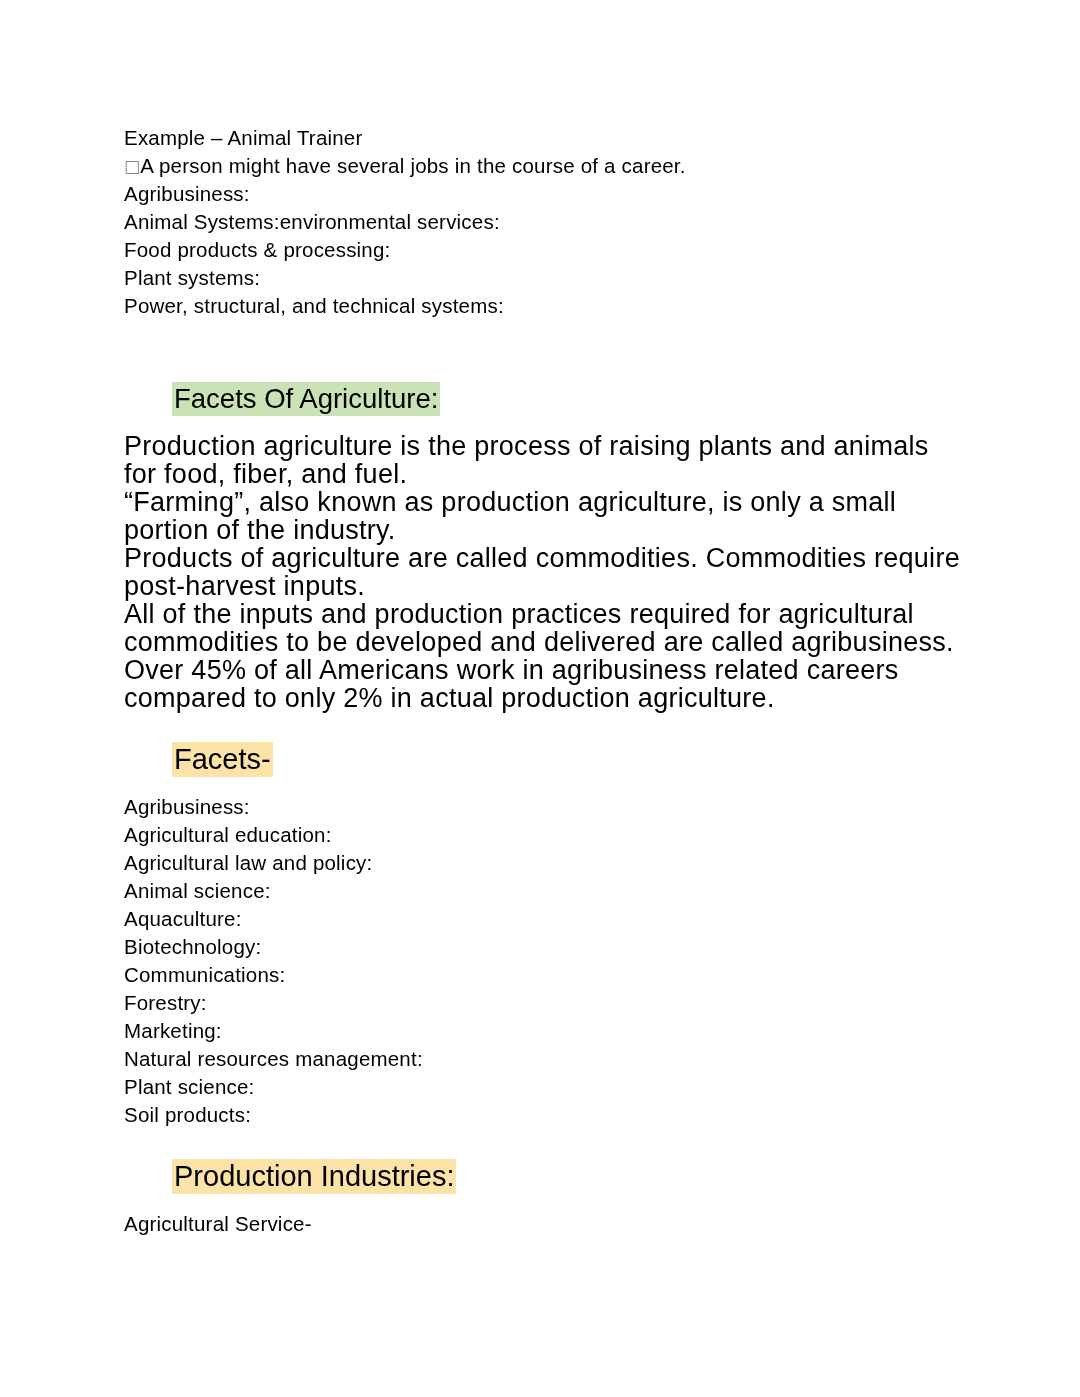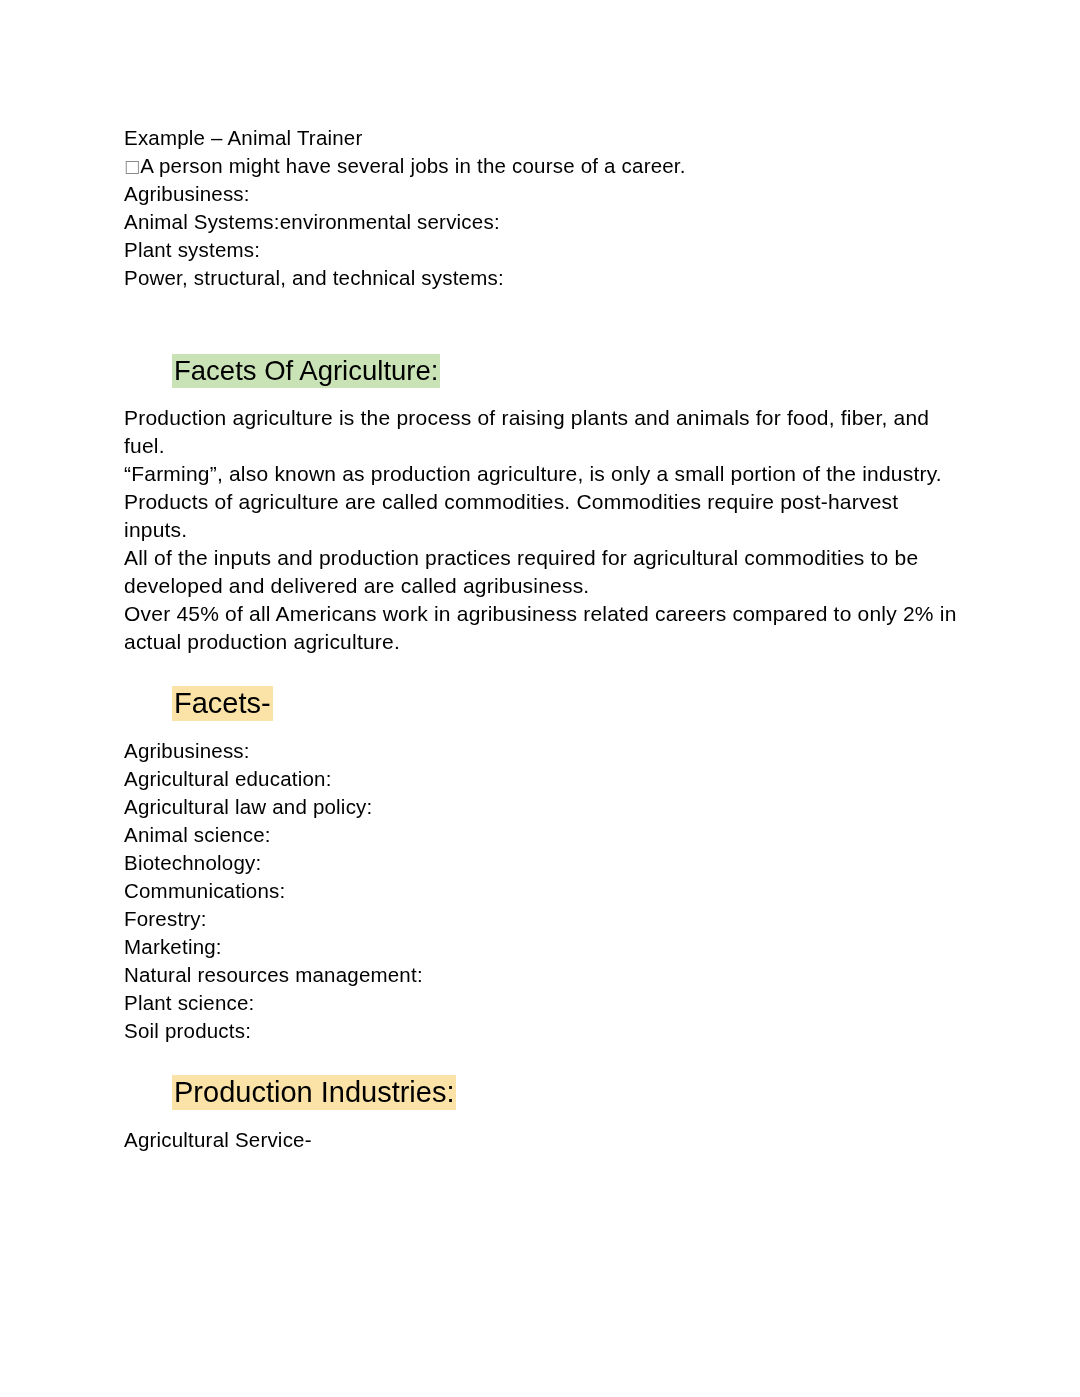--- a/index.html
+++ b/index.html
@@ -28,21 +28,21 @@
   }
   
   .line {
     font-size: 20.5px;
     line-height: 28px;
     letter-spacing: 0.01em;
     color: #000000;
     white-space: pre-wrap;
   }
   .para {
-    font-size: 21px;
+    font-size: 27px;
     line-height: 28px;
     letter-spacing: 0.01em;
     color: #000000;
     margin: 0;
   }
   
   .block {
     margin: 0;
     padding: 0;
   }
@@ -87,20 +87,21 @@
 <body>
 
 <div class="page">
   <div class="doc-body">
 
     <div class="block intro-block">
       <div class="line">Example – Animal Trainer</div>
       <div class="line"><span class="box-glyph">□</span><span>A person might have several jobs in the course of a career.</span></div>
       <div class="line">Agribusiness:</div>
       <div class="line">Animal Systems:environmental services:</div>
+      <div class="line">Food products &amp; processing:</div>
       <div class="line">Plant systems:</div>
       <div class="line">Power, structural, and technical systems:</div>
     </div>
 
     <div class="gap-lg"></div>
 
     <div class="block">
       <h2 class="heading heading-lg"><span class="hl hl-green">Facets Of Agriculture:</span></h2>
       <div class="gap-sm"></div>
       <p class="para">Production agriculture is the process of raising plants and animals for food, fiber, and fuel.</p>
@@ -112,20 +113,21 @@
 
     <div class="gap-md"></div>
 
     <div class="block list-block">
       <h2 class="heading heading-md"><span class="hl hl-yellow">Facets-</span></h2>
       <div class="gap-sm"></div>
       <div class="line">Agribusiness:</div>
       <div class="line">Agricultural education:</div>
       <div class="line">Agricultural law and policy:</div>
       <div class="line">Animal science:</div>
+      <div class="line">Aquaculture:</div>
       <div class="line">Biotechnology:</div>
       <div class="line">Communications:</div>
       <div class="line">Forestry:</div>
       <div class="line">Marketing:</div>
       <div class="line">Natural resources management:</div>
       <div class="line">Plant science:</div>
       <div class="line">Soil products:</div>
     </div>
 
     <div class="gap-md"></div>

